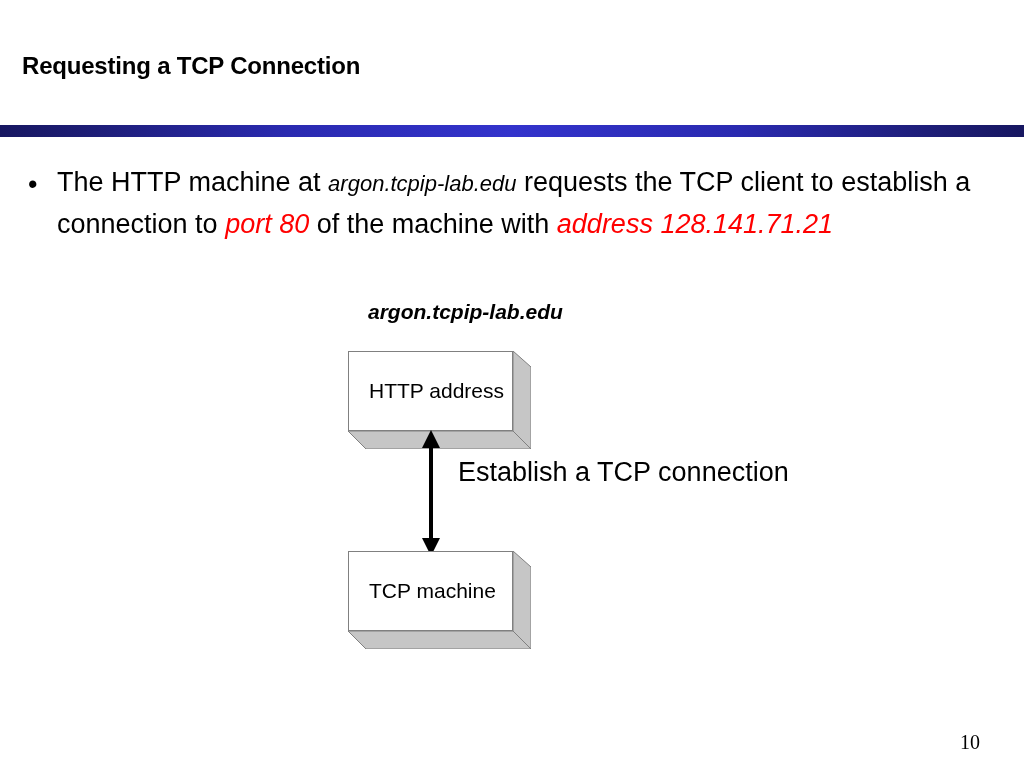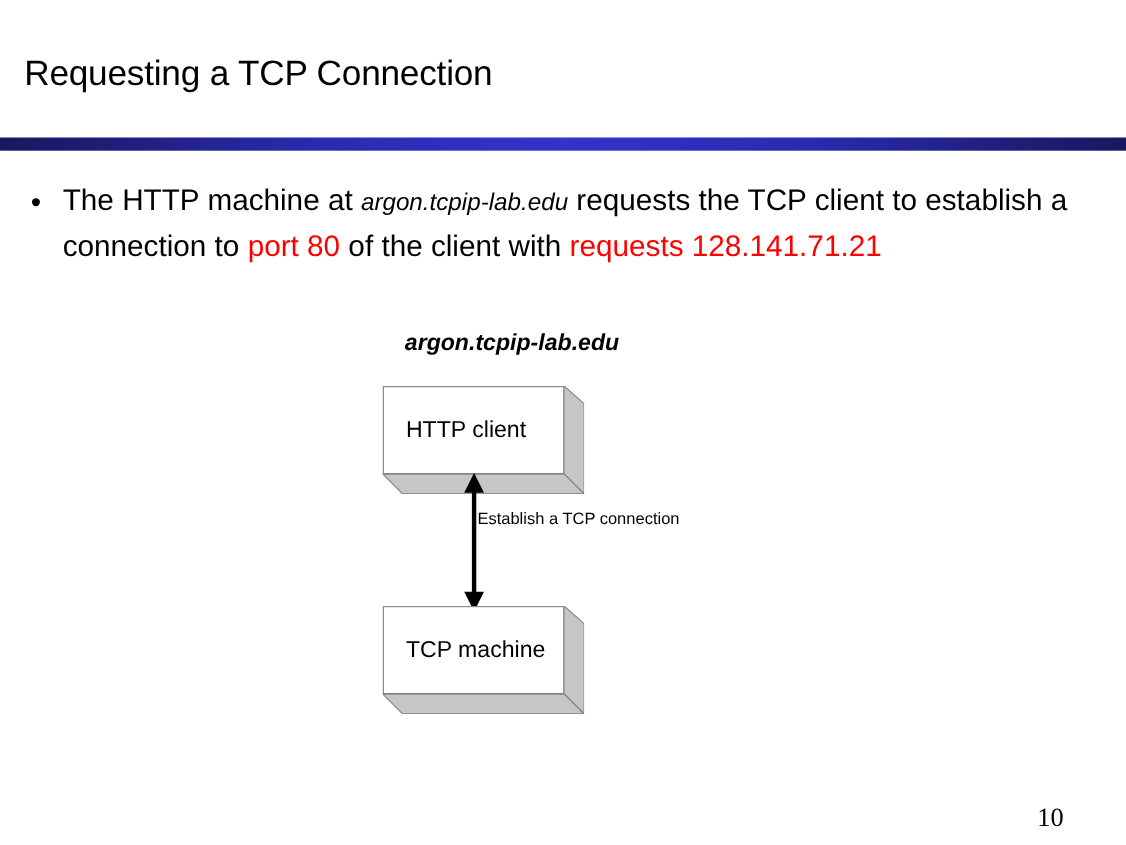--- a/index.html
+++ b/index.html
@@ -16,22 +16,22 @@
     overflow: hidden;
     font-family: "Liberation Sans", sans-serif;
     -webkit-font-smoothing: antialiased;
   }
 
   
   #slide-title {
     position: absolute;
     left: 22px;
     top: 44px;
-    font-size: 32px;
-    font-weight: normal;
+    font-size: 24px;
+    font-weight: bold;
     color: #000000;
     letter-spacing: -0.2px;
     white-space: nowrap;
     line-height: 44px;
   }
 
   
   #title-divider {
     position: absolute;
     left: 0px;
@@ -65,21 +65,21 @@
   }
   #bullet-text {
     position: absolute;
     left: 29px;
     top: 0px;
     width: 945px;
     font-size: 27px;
     line-height: 41px;
     color: #000000;
   }
-  .hl-red { color: #ff0000; }
+  .hl-red { color: #ff0000; font-style: italic; }
   .host-italic {
     font-style: italic;
     font-size: 22px;
   }
 
   
   #diagram {
     position: absolute;
     left: 0px;
     top: 0px;
@@ -136,67 +136,67 @@
   #connector-arrow {
     position: absolute;
     left: 414px;
     top: 428px;
     width: 34px;
     height: 130px;
   }
 
   #connector-annotation {
     position: absolute;
-    left: 434px;
+    left: 458px;
     top: 456px;
-    font-size: 15px;
+    font-size: 27px;
     line-height: 32px;
     color: #000000;
     white-space: nowrap;
   }
 
   
   #page-number {
     position: absolute;
     left: 930px;
     top: 731px;
     width: 50px;
-    text-align: center;
+    text-align: right;
     font-family: "Liberation Serif", serif;
-    font-size: 24px;
+    font-size: 20px;
     color: #000000;
   }
 </style>
 </head>
 <body>
 
 <div id="slide">
 
   <div id="slide-title">Requesting a TCP Connection</div>
 
   <div id="title-divider"></div>
 
   <div id="bullet-block">
     <span id="bullet-marker">•</span>
     <div id="bullet-text">
-      <span>The HTTP machine at </span><span class="host-italic">argon.tcpip-lab.edu</span><span> requests the TCP client to establish a connection to </span><span class="hl-red">port 80</span><span> of the client with </span><span class="hl-red">requests</span><span class="hl-red"> </span><span class="hl-red">128.141.71.21</span>
+      <span>The HTTP machine at </span><span class="host-italic">argon.tcpip-lab.edu</span><span> requests the TCP client to establish a connection to </span><span class="hl-red">port 80</span><span> of the machine with </span><span class="hl-red">address</span><span class="hl-red"> </span><span class="hl-red">128.141.71.21</span>
     </div>
   </div>
 
   <div id="diagram">
 
     <div id="diagram-host-label">argon.tcpip-lab.edu</div>
 
     <div class="box3d" id="box-http">
       <svg class="box-shadow-bottom" width="183" height="98" viewBox="0 0 183 98">
         <polygon points="165,0 183,16 183,98 165,80" fill="#c6c6c6" stroke="#808080" stroke-width="1"></polygon>
         <polygon points="0,80 18,98 183,98 165,80" fill="#c6c6c6" stroke="#808080" stroke-width="1"></polygon>
       </svg>
       <div class="box-face"></div>
-      <div class="box-label">HTTP client</div>
+      <div class="box-label">HTTP address</div>
     </div>
 
     <svg id="connector-arrow" width="34" height="130" viewBox="0 0 34 130">
       <line x1="17" y1="12" x2="17" y2="118" stroke="#000000" stroke-width="4"></line>
       <polygon points="17,2 8,20 26,20" fill="#000000"></polygon>
       <polygon points="17,128 8,110 26,110" fill="#000000"></polygon>
     </svg>
 
     <div id="connector-annotation">
       <div>Establish a TCP connection</div>

